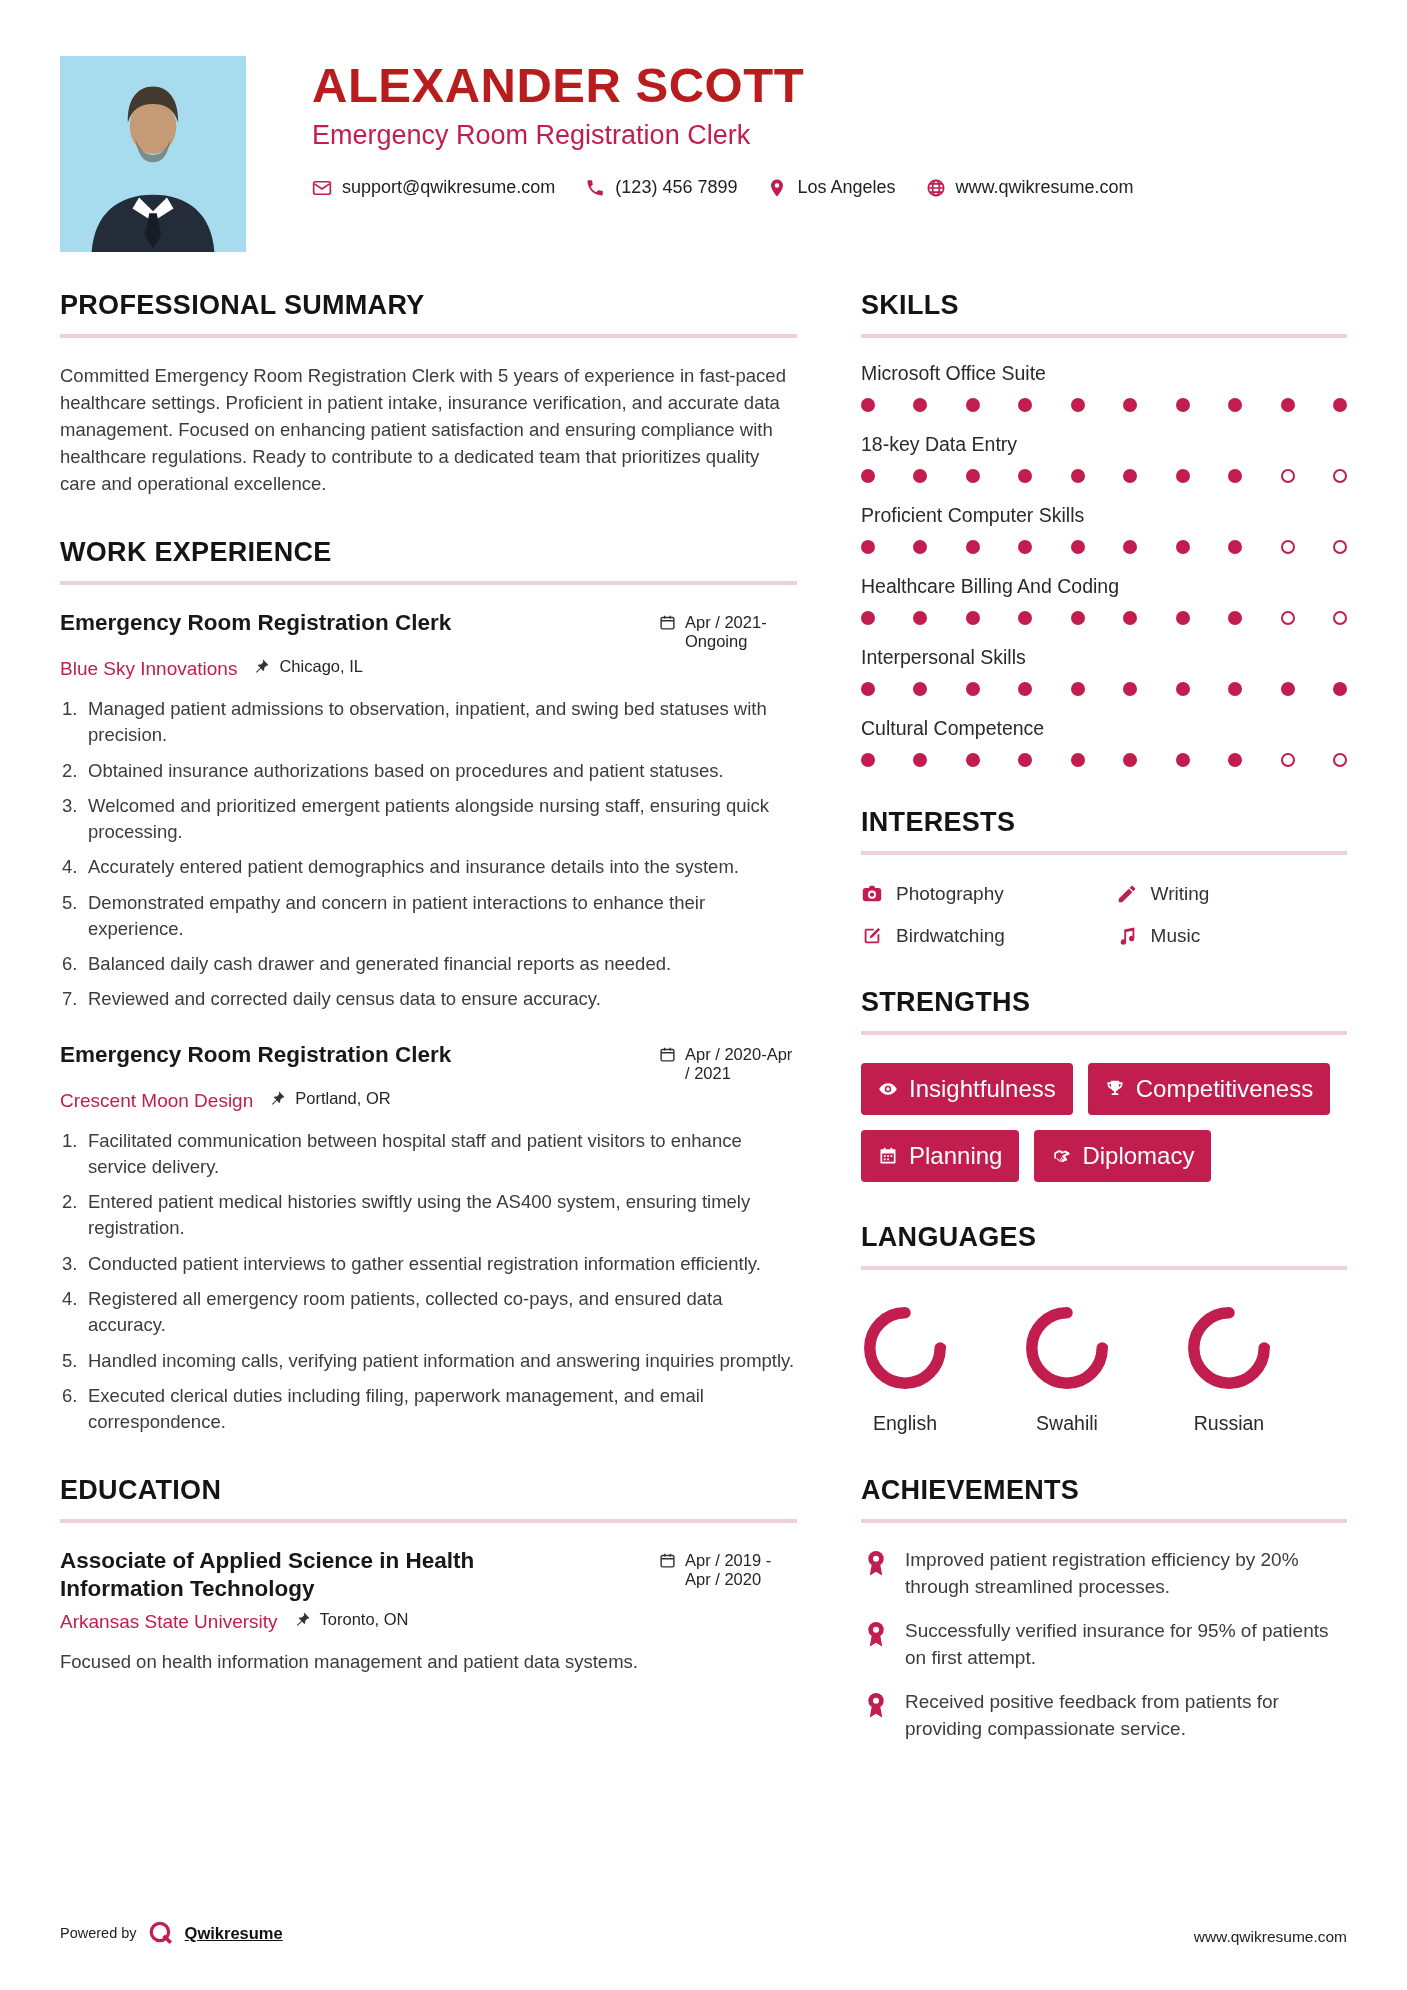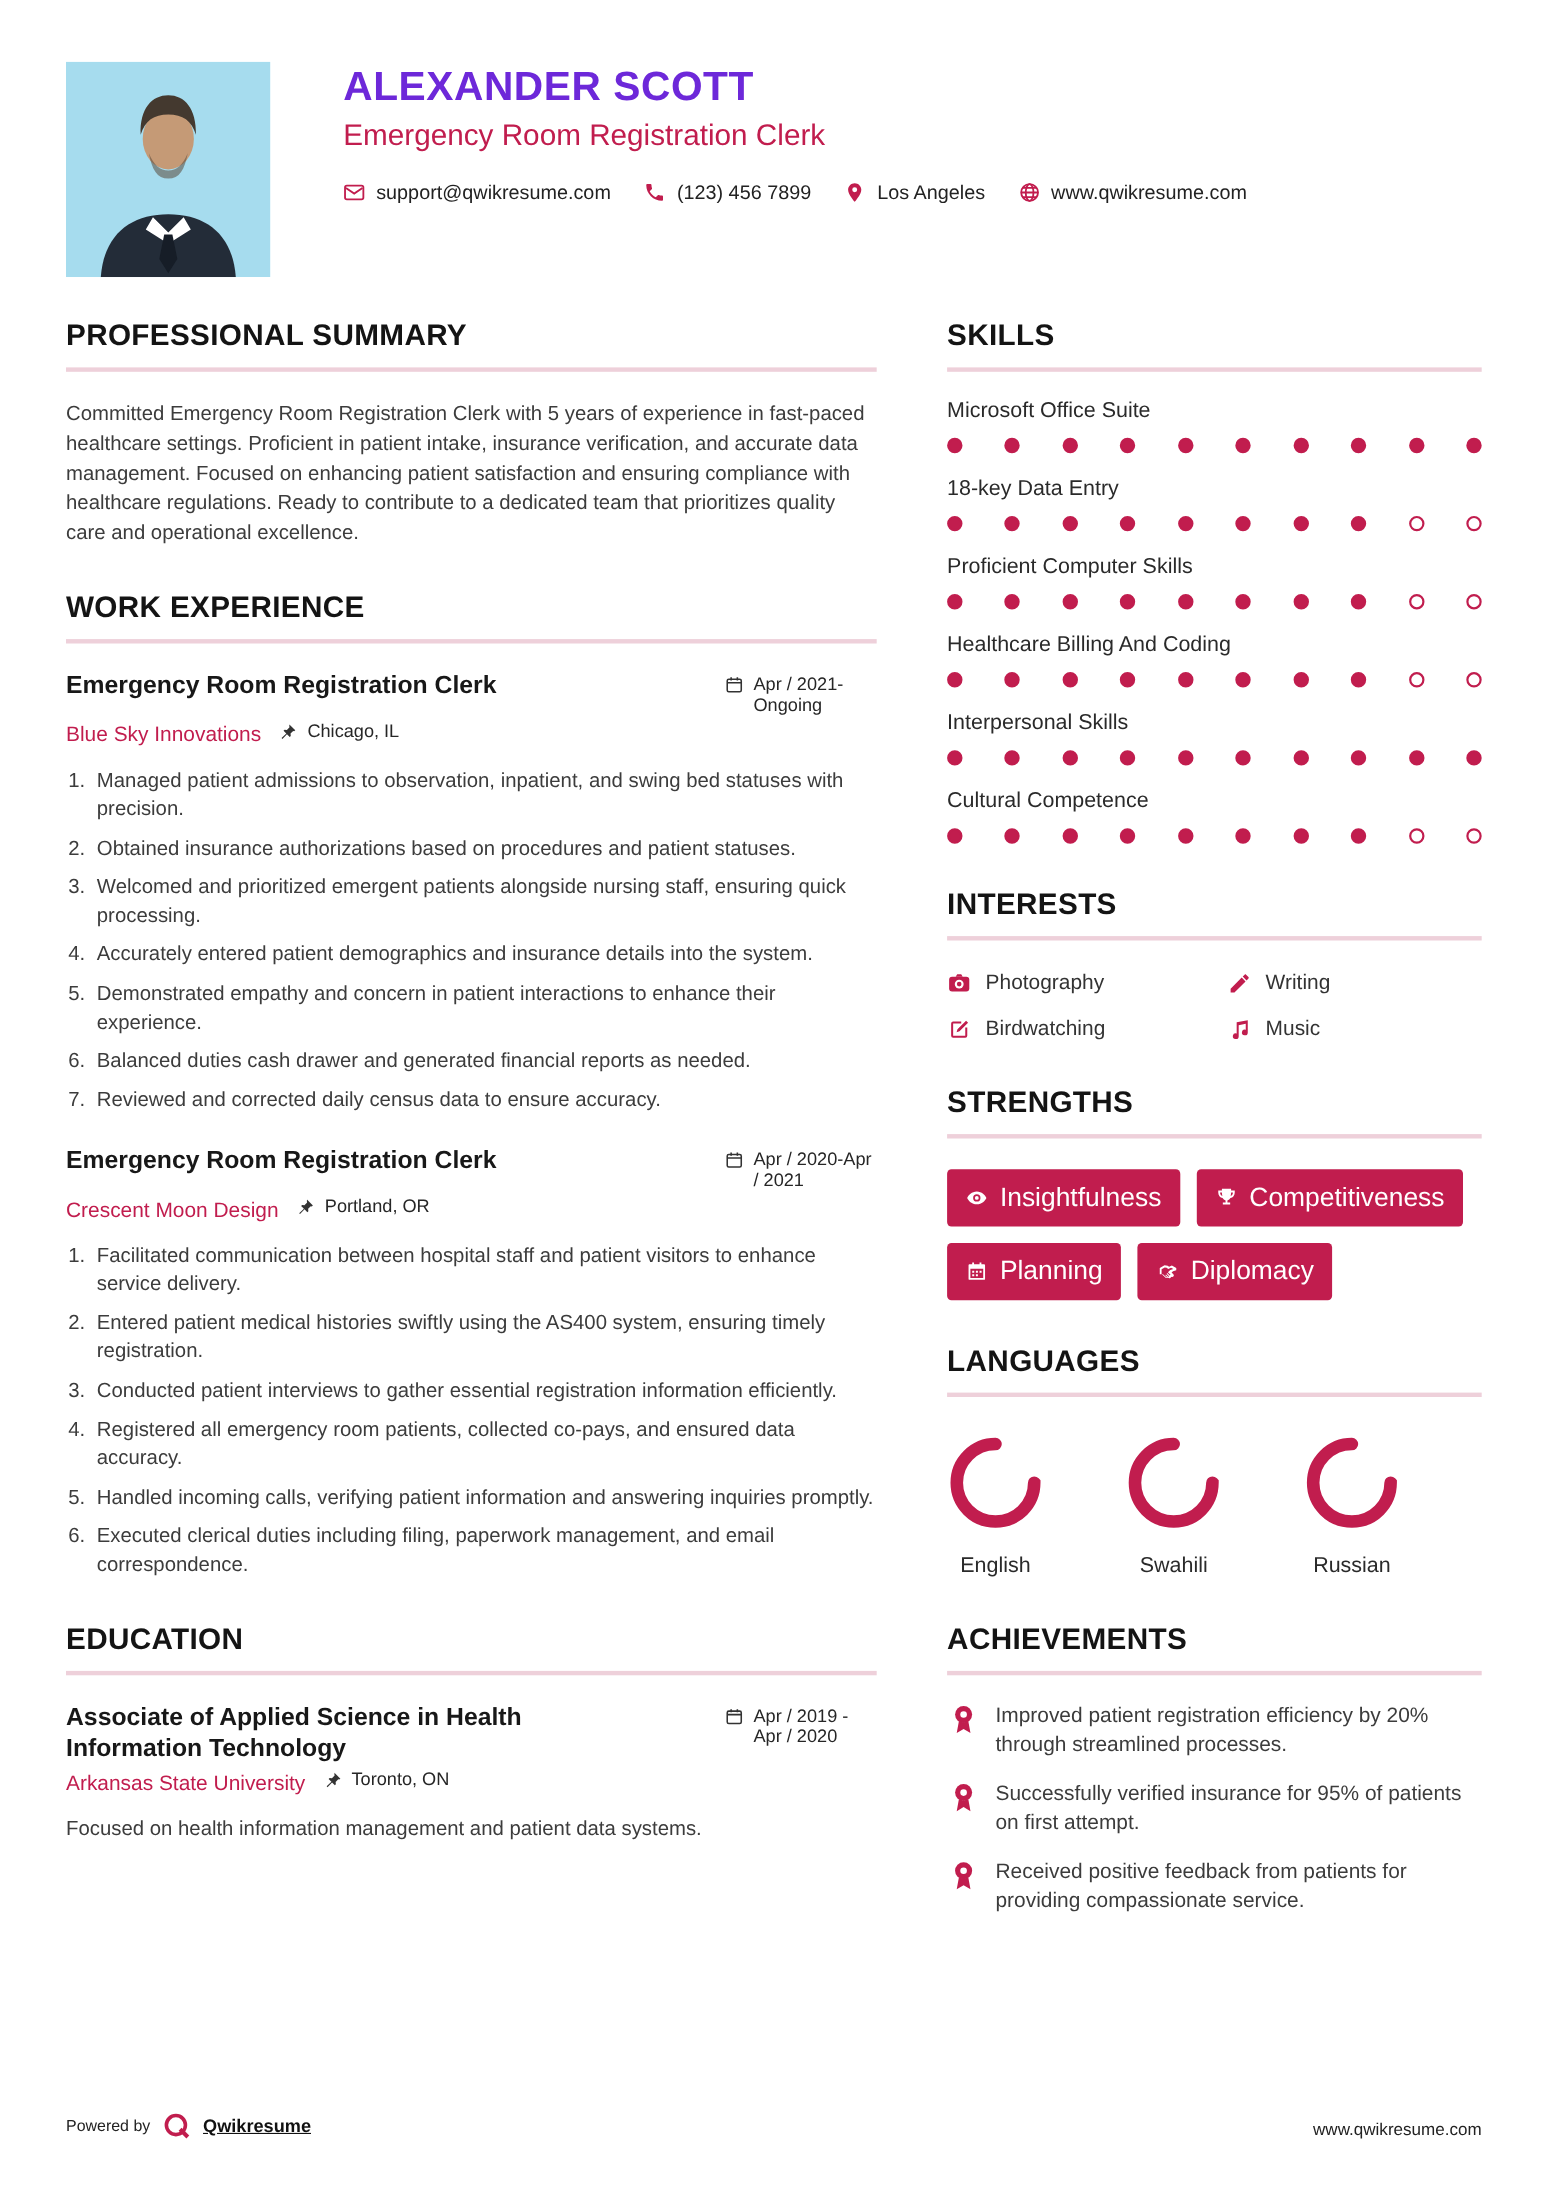--- a/index.html
+++ b/index.html
@@ -16,21 +16,21 @@
   .page{padding:56px 60px 0}
   svg{display:block}
   .ic{display:inline-flex;flex:none}
   .ic svg{width:100%;height:100%}
 
   
   .header{display:flex;gap:66px;margin-bottom:38px}
   .photo{width:186px;height:196px;flex:none;overflow:hidden}
   .photo svg{width:100%;height:100%}
   .id{padding-top:4px}
-  .name{font-size:37px;font-weight:800;color:#6d28d9;letter-spacing:.5px;line-height:1.05}
+  .name{font-size:49px;font-weight:800;color:#b91c1c;letter-spacing:.5px;line-height:1.05}
   .role{font-size:27px;color:var(--accent);margin-top:9px;font-weight:400}
   .contacts{display:flex;gap:30px;margin-top:26px;align-items:flex-end;font-size:18px;color:#222}
   .contact{display:flex;gap:10px;align-items:center}
   .contact .ic{color:var(--accent);width:20px;height:20px}
 
   
   .cols{display:flex;gap:64px}
   .col-left{width:737px;flex:none}
   .col-right{flex:1;min-width:0}
   .section{margin-bottom:40px}
@@ -197,21 +197,21 @@
                 <li><span>Managed patient admissions to observation, inpatient, and swing bed statuses with precision.</span></li>
 
                 <li><span>Obtained insurance authorizations based on procedures and patient statuses.</span></li>
 
                 <li><span>Welcomed and prioritized emergent patients alongside nursing staff, ensuring quick processing.</span></li>
 
                 <li><span>Accurately entered patient demographics and insurance details into the system.</span></li>
 
                 <li><span>Demonstrated empathy and concern in patient interactions to enhance their experience.</span></li>
 
-                <li><span>Balanced duties cash drawer and generated financial reports as needed.</span></li>
+                <li><span>Balanced daily cash drawer and generated financial reports as needed.</span></li>
 
                 <li><span>Reviewed and corrected daily census data to ensure accuracy.</span></li>
 
             </ol>
           </div>
 
           <div class="job">
             <div class="jrow">
               <div class="jtitle">Emergency Room Registration Clerk</div>
               <div class="jmeta">

